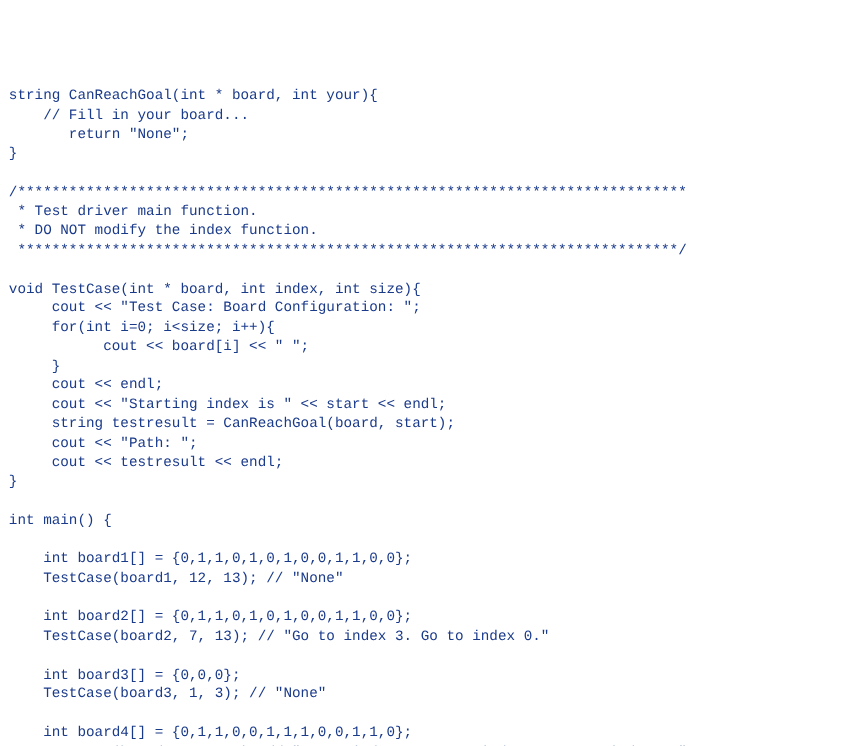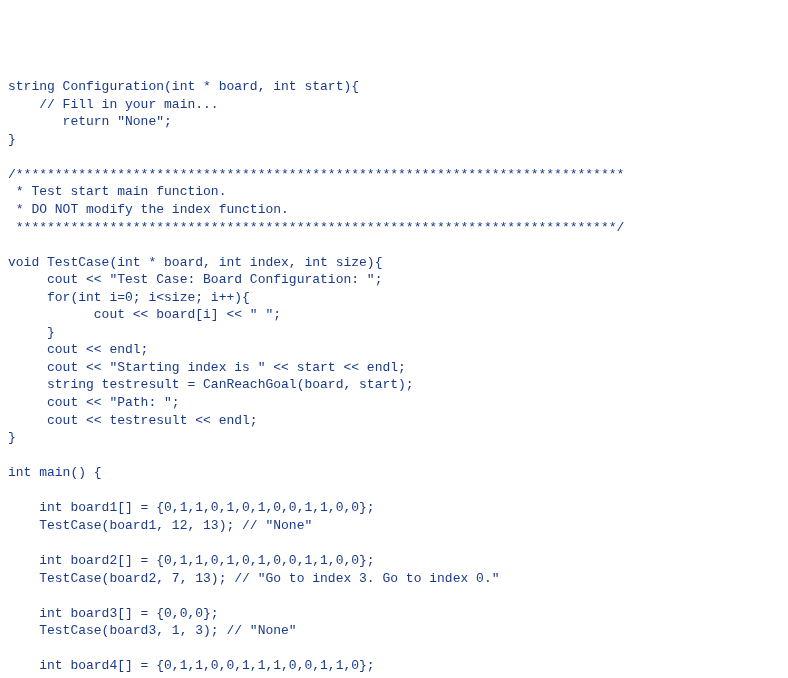--- a/index.html
+++ b/index.html
@@ -16,27 +16,27 @@
     }
     .code-block {
       white-space: pre;
     }
   </style>
 </head>
 <body>
 
 
 
-<div class="code-block"><span>string Configuration(int * board, int start){</span>
-<span>    // Fill in your main...</span>
+<div class="code-block"><span>string CanReachGoal(int * board, int your){</span>
+<span>    // Fill in your board...</span>
 <span>       return "None";</span>
 <span>}</span>
 <span></span>
 <span>/******************************************************************************</span>
-<span> * Test start main function.</span>
+<span> * Test driver main function.</span>
 <span> * DO NOT modify the index function.</span>
 <span> *****************************************************************************/</span>
 <span></span>
 <span>void TestCase(int * board, int index, int size){</span>
 <span>     cout &lt;&lt; "Test Case: Board Configuration: ";</span>
 <span>     for(int i=0; i&lt;size; i++){</span>
 <span>           cout &lt;&lt; board[i] &lt;&lt; " ";</span>
 <span>     }</span>
 <span>     cout &lt;&lt; endl;</span>
 <span>     cout &lt;&lt; "Starting index is " &lt;&lt; start &lt;&lt; endl;</span>

